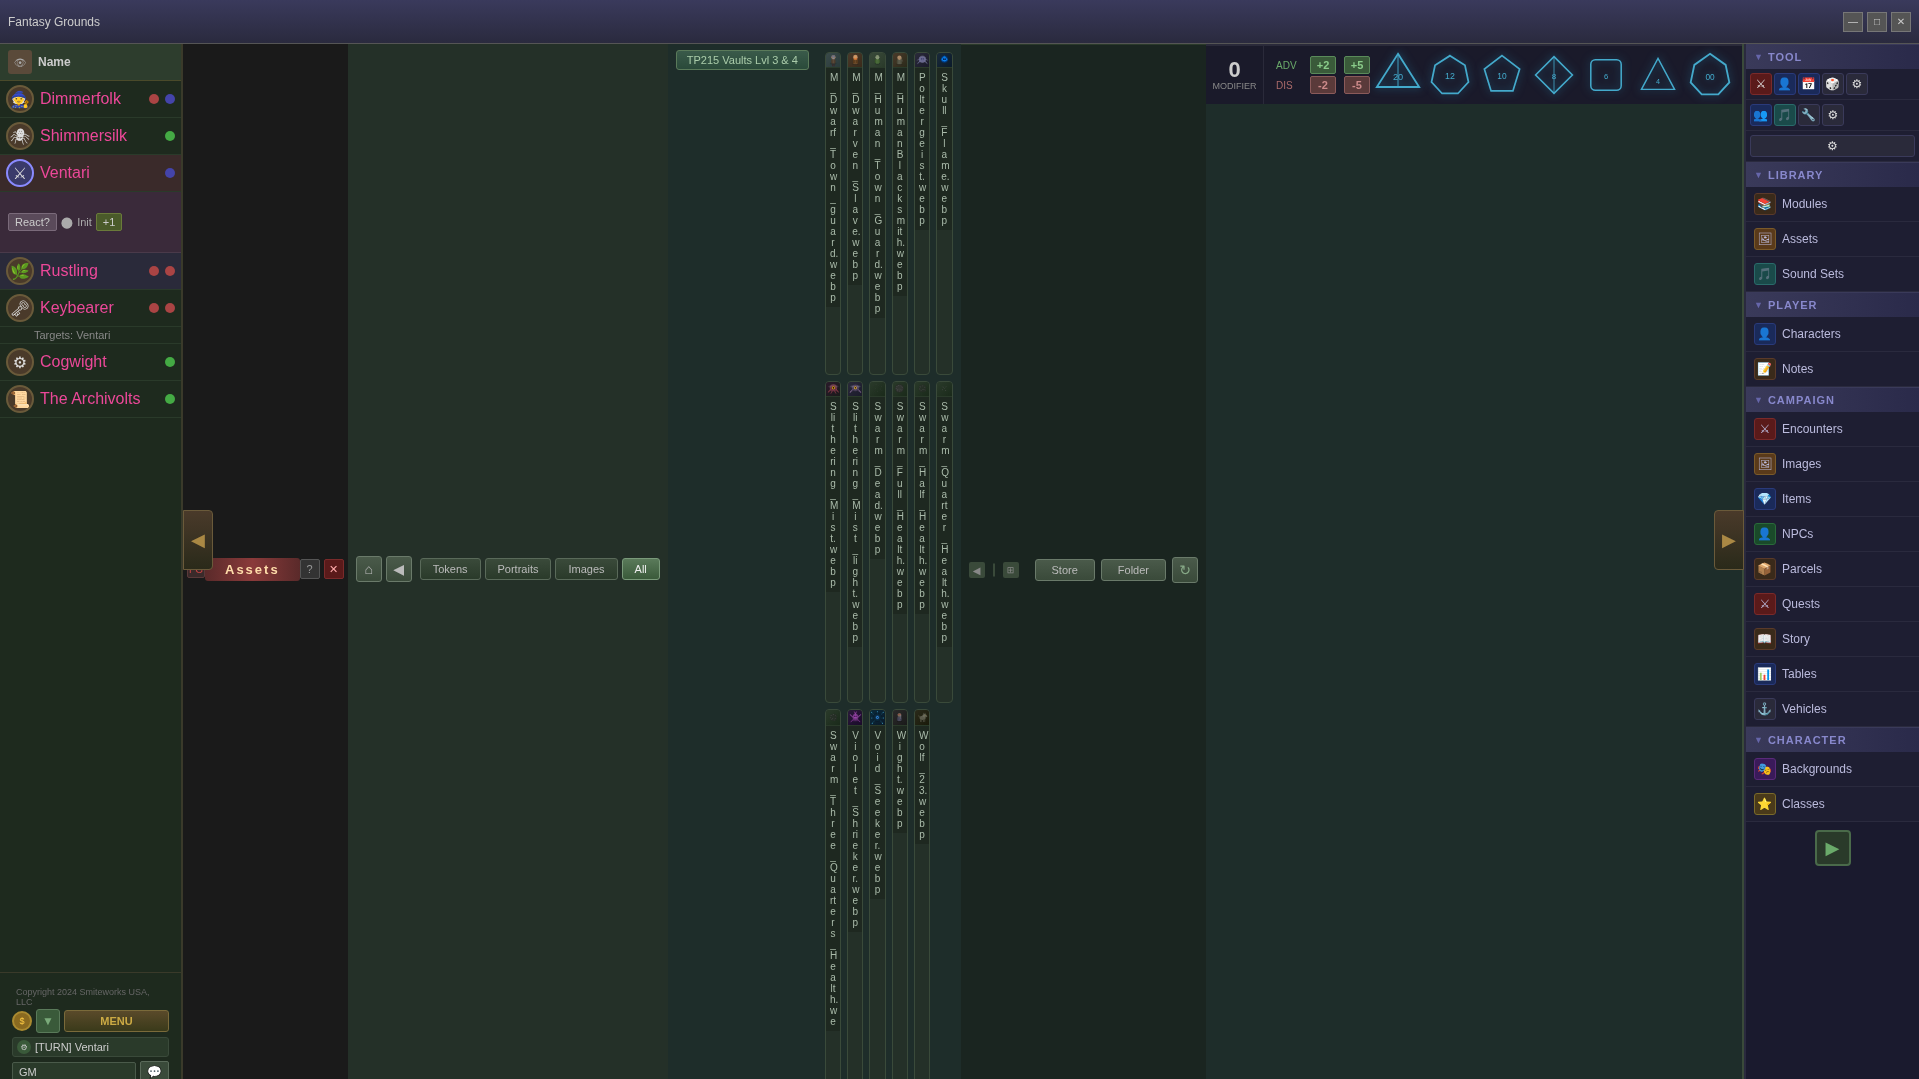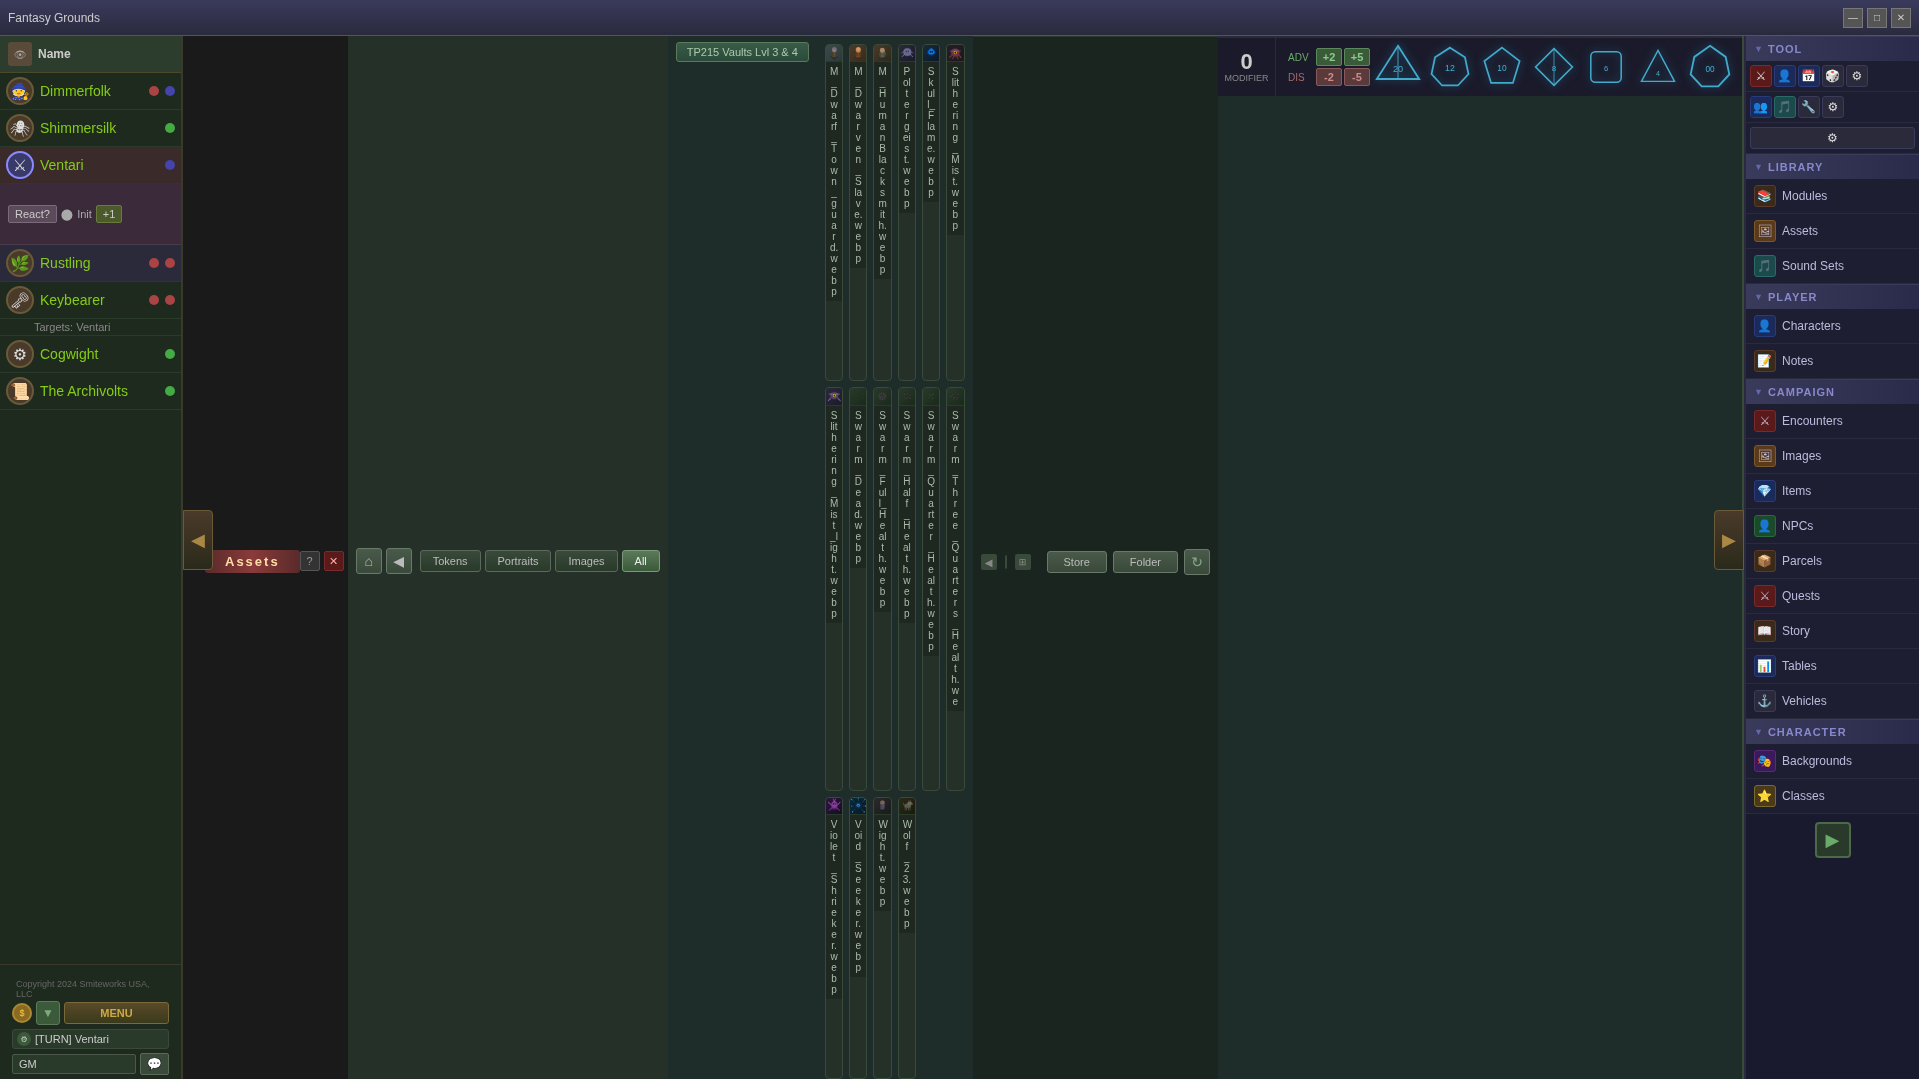--- a/index.html
+++ b/index.html
@@ -9,21 +9,21 @@
       background: #1a1a2e;
       font-family: 'Segoe UI', Arial, sans-serif;
       overflow: hidden;
       color: #ddd;
       font-size: 12px;
     }
 
     
     #titlebar {
       background: linear-gradient(to bottom, #3a3a5c, #2a2a3e);
-      height: 36px;
+      height: 44px;
       display: flex;
       align-items: center;
       justify-content: space-between;
       padding: 0 8px;
       border-bottom: 1px solid #555;
     }
     #titlebar-title { color: #ccc; font-size: 12px; }
     #titlebar-controls { display: flex; gap: 4px; }
     .titlebar-btn {
       width: 20px; height: 20px;
@@ -80,21 +80,21 @@
     .entry-avatar {
       width: 28px; height: 28px;
       border-radius: 50%;
       background: #4a3a2a;
       border: 2px solid #6a5a3a;
       overflow: hidden;
       display: flex; align-items: center; justify-content: center;
       font-size: 16px;
       flex-shrink: 0;
     }
-    .entry-name { color: #84cc16; font-size: 14px; flex: 1; }
+    .entry-name { color: #ec4899; font-size: 16px; flex: 1; }
     .entry-indicator {
       width: 10px; height: 10px;
       border-radius: 50%;
       background: #aa4444;
       flex-shrink: 0;
     }
     .entry-indicator.blue { background: #4444aa; }
     .entry-indicator.green { background: #44aa44; }
 
     .combat-entry-sub {
@@ -543,21 +543,21 @@
     }
 
     .adv-dis-controls {
       display: flex;
       flex-direction: column;
       gap: 2px;
     }
     .adv-row, .dis-row {
       display: flex;
       align-items: center;
-      gap: 2px;
+      gap: 8px;
     }
     .stat-btn {
       background: #3a5a3a;
       border: 1px solid #5a8a5a;
       color: #8acc8a;
       width: 26px;
       padding: 2px 0;
       text-align: center;
       font-size: 11px;
       font-weight: bold;
@@ -729,20 +729,37 @@
             <rect x="57" y="55" width="15" height="30" rx="3" fill="#5a3a1a"></rect>
 
             <ellipse cx="50" cy="40" rx="14" ry="12" fill="#cc6622"></ellipse>
             <rect x="36" y="38" width="28" height="14" rx="4" fill="#dd7733"></rect>
             <circle cx="50" cy="26" r="16" fill="#cc9966"></circle>
           </svg>
         </div>
         <div class="asset-label">M_Dwarven_Slave.webp</div>
       </div>
 
+      <div class="asset-item">
+        <div class="asset-thumbnail" style="background:linear-gradient(135deg,#3a4a3a,#2a3a2a);">
+          <svg width="90%" height="90%" viewBox="0 0 100 130">
+            <ellipse cx="50" cy="100" rx="28" ry="8" fill="#1a2a1a" opacity="0.5"></ellipse>
+            <rect x="33" y="45" width="34" height="55" rx="5" fill="#4a6a3a"></rect>
+            <circle cx="50" cy="32" r="20" fill="#8a9a7a"></circle>
+            <line x1="50" y1="60" x2="50" y2="20" stroke="#8a8a6a" stroke-width="3"></line>
+            <rect x="42" y="15" width="16" height="8" rx="2" fill="#9a9a7a"></rect>
+            <rect x="24" y="55" width="12" height="35" rx="3" fill="#3a5a2a"></rect>
+            <rect x="64" y="55" width="12" height="35" rx="3" fill="#3a5a2a"></rect>
+
+            <ellipse cx="50" cy="24" rx="17" ry="9" fill="#7a8a6a"></ellipse>
+            <rect x="40" y="22" width="20" height="6" fill="#8a9a7a"></rect>
+          </svg>
+        </div>
+        <div class="asset-label">M_Human_Town_Guard.webp</div>
+      </div>
 
       <div class="asset-item">
         <div class="asset-thumbnail" style="background:linear-gradient(135deg,#4a3a2a,#2a2a1a);">
           <svg width="90%" height="90%" viewBox="0 0 100 120">
             <ellipse cx="50" cy="95" rx="28" ry="8" fill="#1a1a1a" opacity="0.4"></ellipse>
             <rect x="30" y="48" width="40" height="47" rx="5" fill="#5a5a4a"></rect>
             <circle cx="50" cy="35" r="20" fill="#aa8866"></circle>
             <rect x="25" y="58" width="14" height="32" rx="3" fill="#4a4a3a"></rect>
             <rect x="61" y="58" width="14" height="32" rx="3" fill="#4a4a3a"></rect>
 

